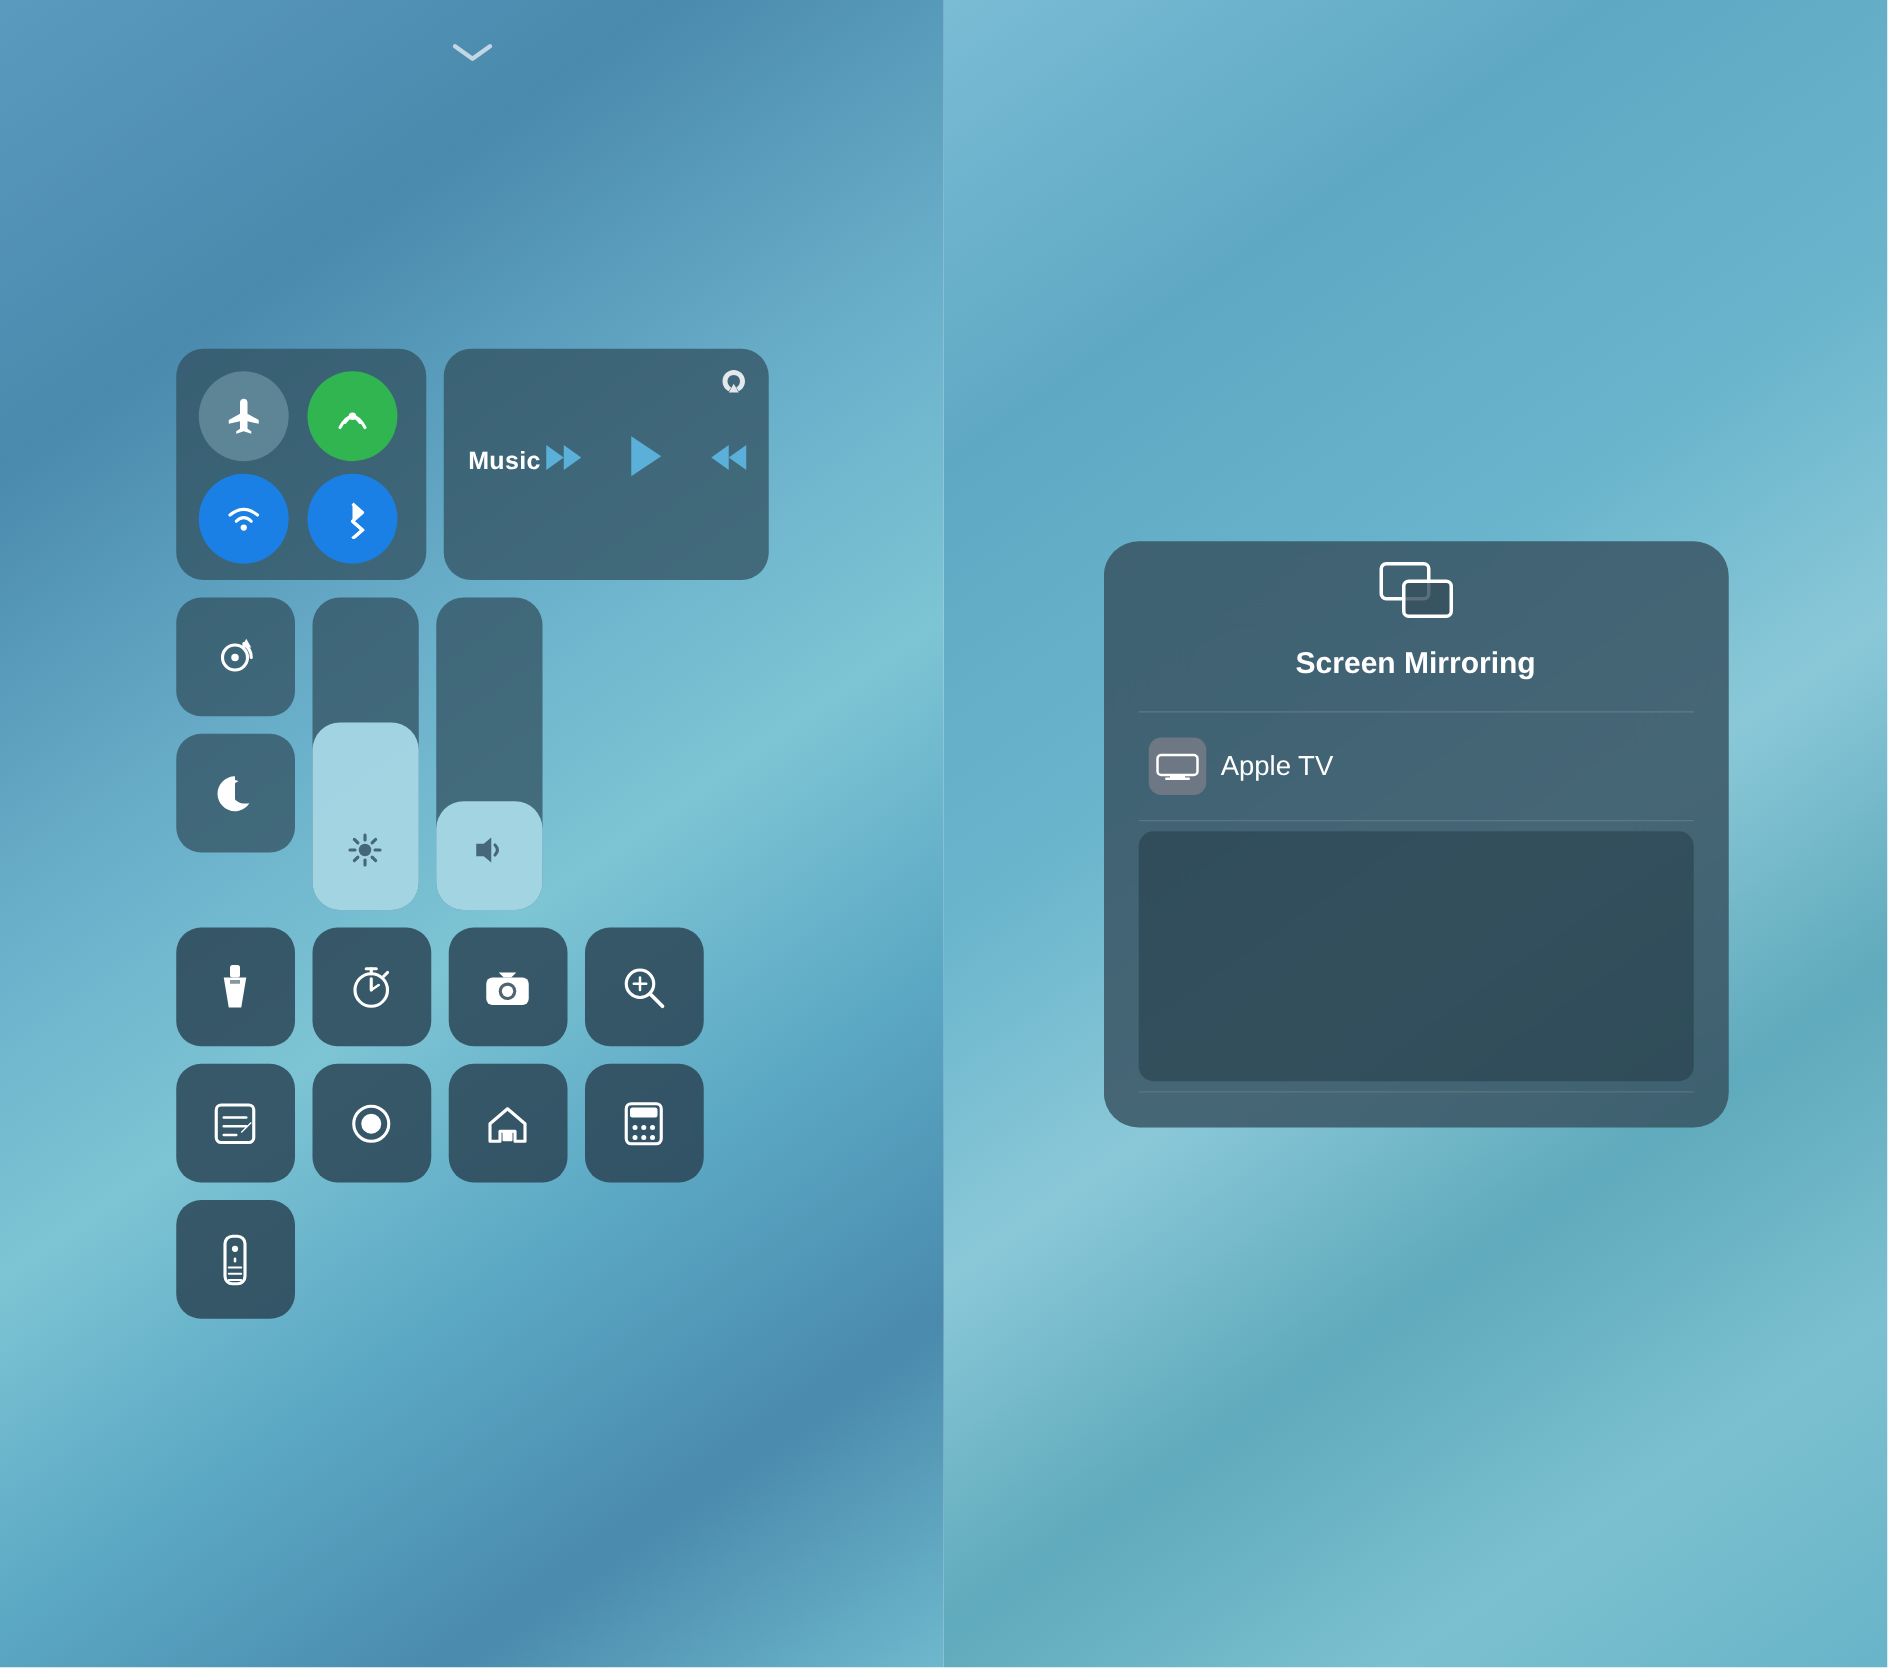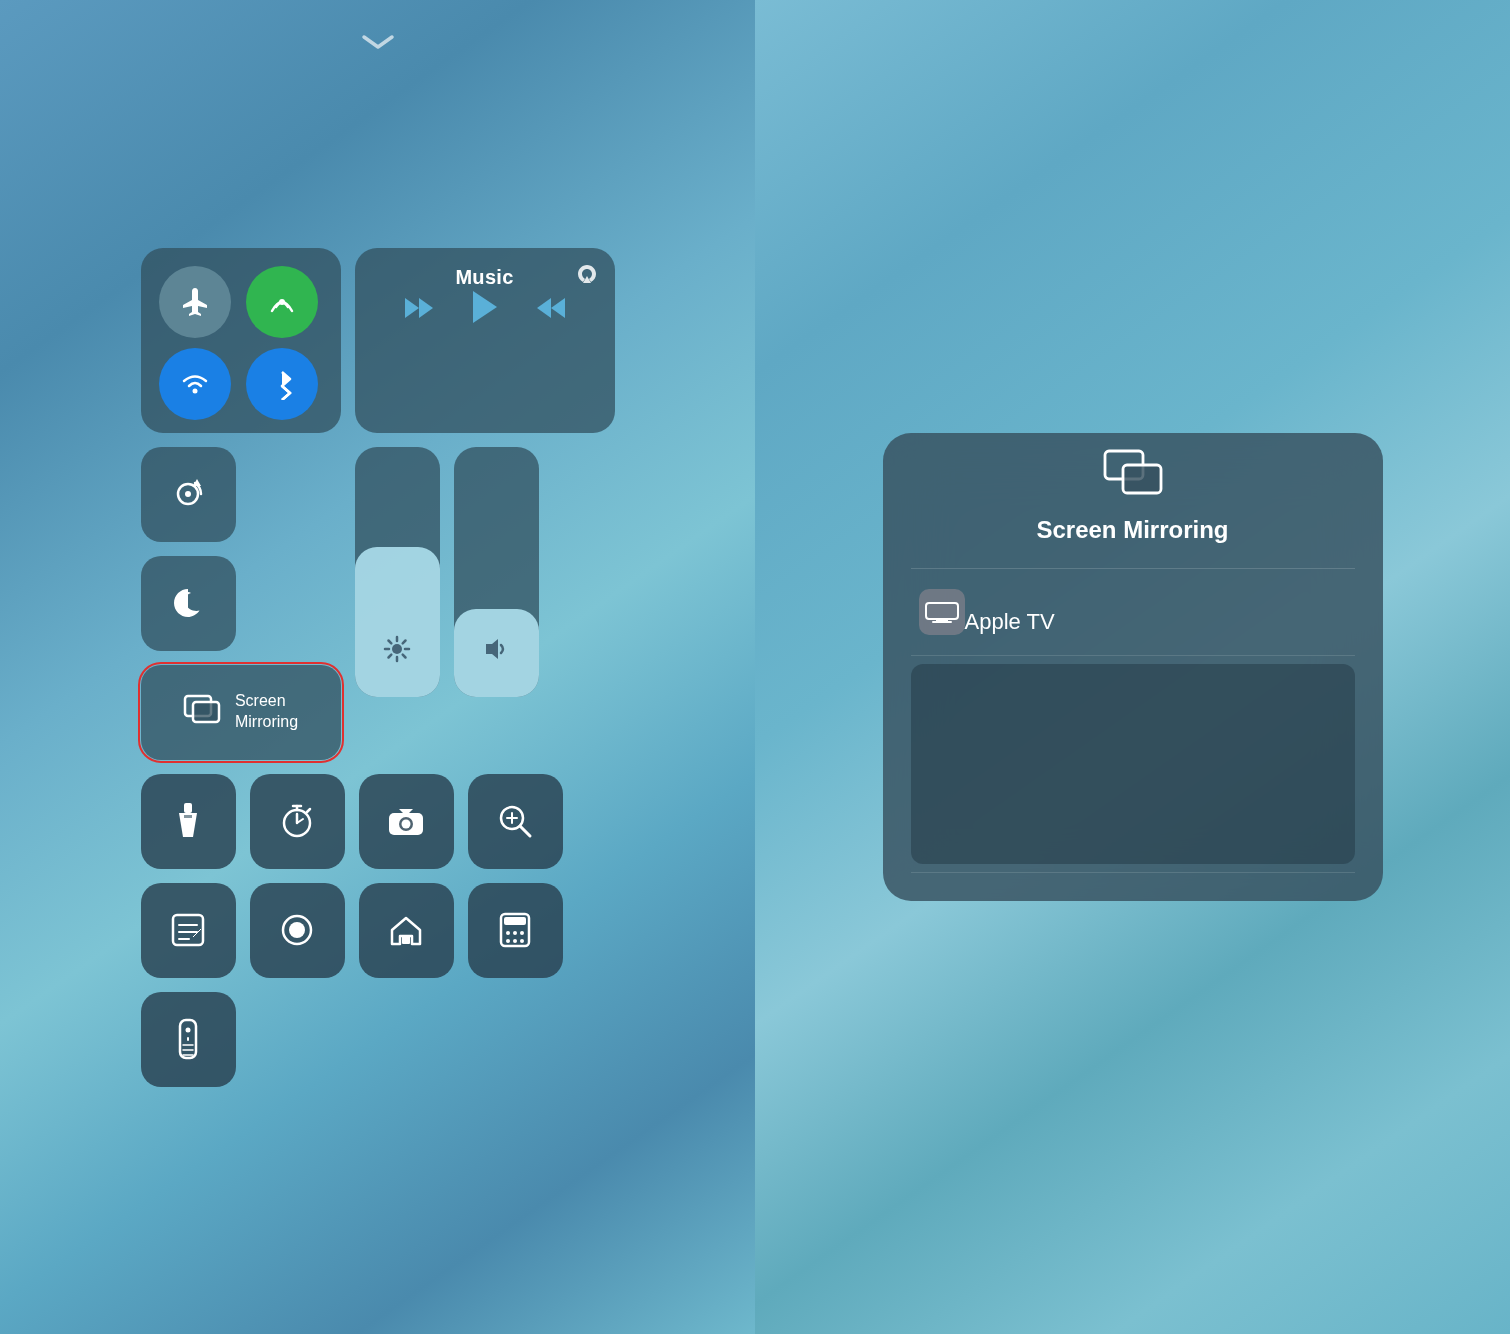--- a/index.html
+++ b/index.html
@@ -89,21 +89,21 @@
     .conn-btn.wifi-blue { background: #1a80e5; }
     .conn-btn.bluetooth { background: #1a80e5; }
 
     
     .music-tile {
       width: 260px;
       height: 185px;
       background: rgba(50, 80, 95, 0.75);
       border-radius: 22px;
       display: flex;
-      flex-direction: column;
+      flex-direction: row;
       align-items: center;
       padding: 18px 20px 22px;
       position: relative;
     }
 
     .music-title {
       color: white;
       font-size: 20px;
       font-weight: 600;
       letter-spacing: 0.3px;
@@ -282,22 +282,22 @@
 
     .mirror-divider {
       width: 100%;
       height: 1px;
       background: rgba(255,255,255,0.15);
       margin-bottom: 4px;
     }
 
     .apple-tv-row {
       display: flex;
-      align-items: flex-end;
-      gap: 0;
+      align-items: center;
+      gap: 12px;
       padding: 16px 8px;
     }
 
     .appletv-icon-box {
       width: 46px;
       height: 46px;
       background: rgba(130,130,140,0.7);
       border-radius: 10px;
       display: flex;
       align-items: center;
@@ -415,32 +415,20 @@
             <circle cx="19" cy="19" r="3" fill="white"></circle>
           </svg>
         </div>
 
         <div class="small-btn">
           <svg width="36" height="36" viewBox="0 0 36 36" fill="white">
             <path d="M18 4 C10.3 4 4 10.3 4 18 C4 25.7 10.3 32 18 32 C22 32 27 29.5 29.5 25.5 C27.5 26 25.5 26 23 25.5 C19 24.5 15 20.5 15 16 C15 12 17.5 9 21 8 C20 7.5 19 7 18 7 C13.6 7 10 10.6 10 15 C10 19 13 22 18 23 L18 4Z"></path>
           </svg>
         </div>
 
-        <div class="screen-mirror-btn">
-          <span class="mirror-icon">
-            <svg width="38" height="30" viewBox="0 0 38 30" fill="white">
-              <rect x="2" y="2" width="26" height="20" rx="3" ry="3" stroke="white" stroke-width="2.5" fill="none"></rect>
-              <rect x="10" y="8" width="26" height="20" rx="3" ry="3" stroke="white" stroke-width="2.5" fill="rgba(50,80,95,0.75)"></rect>
-            </svg>
-          </span>
-          <span class="mirror-text">
-            <span>Screen</span><br>
-            <span>Mirroring</span>
-          </span>
-        </div>
       </div>
 
       <div class="slider-container">
         <div class="slider-fill-brightness"></div>
         <span class="slider-icon">
           <svg width="28" height="28" viewBox="0 0 28 28" fill="rgba(60,90,110,0.9)">
             <circle cx="14" cy="14" r="5"></circle>
             <line x1="14" y1="2" x2="14" y2="6" stroke="rgba(60,90,110,0.9)" stroke-width="2.5" stroke-linecap="round"></line>
             <line x1="14" y1="22" x2="14" y2="26" stroke="rgba(60,90,110,0.9)" stroke-width="2.5" stroke-linecap="round"></line>
             <line x1="2" y1="14" x2="6" y2="14" stroke="rgba(60,90,110,0.9)" stroke-width="2.5" stroke-linecap="round"></line>

